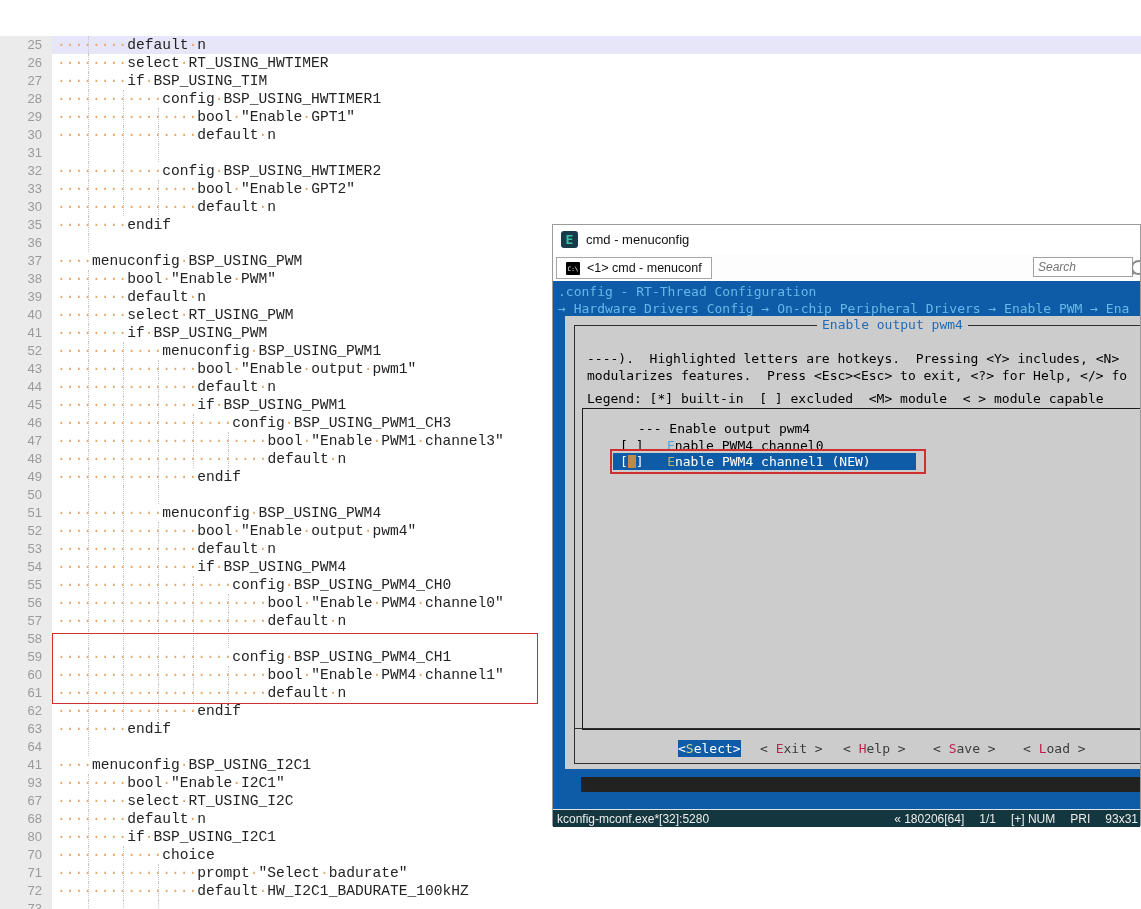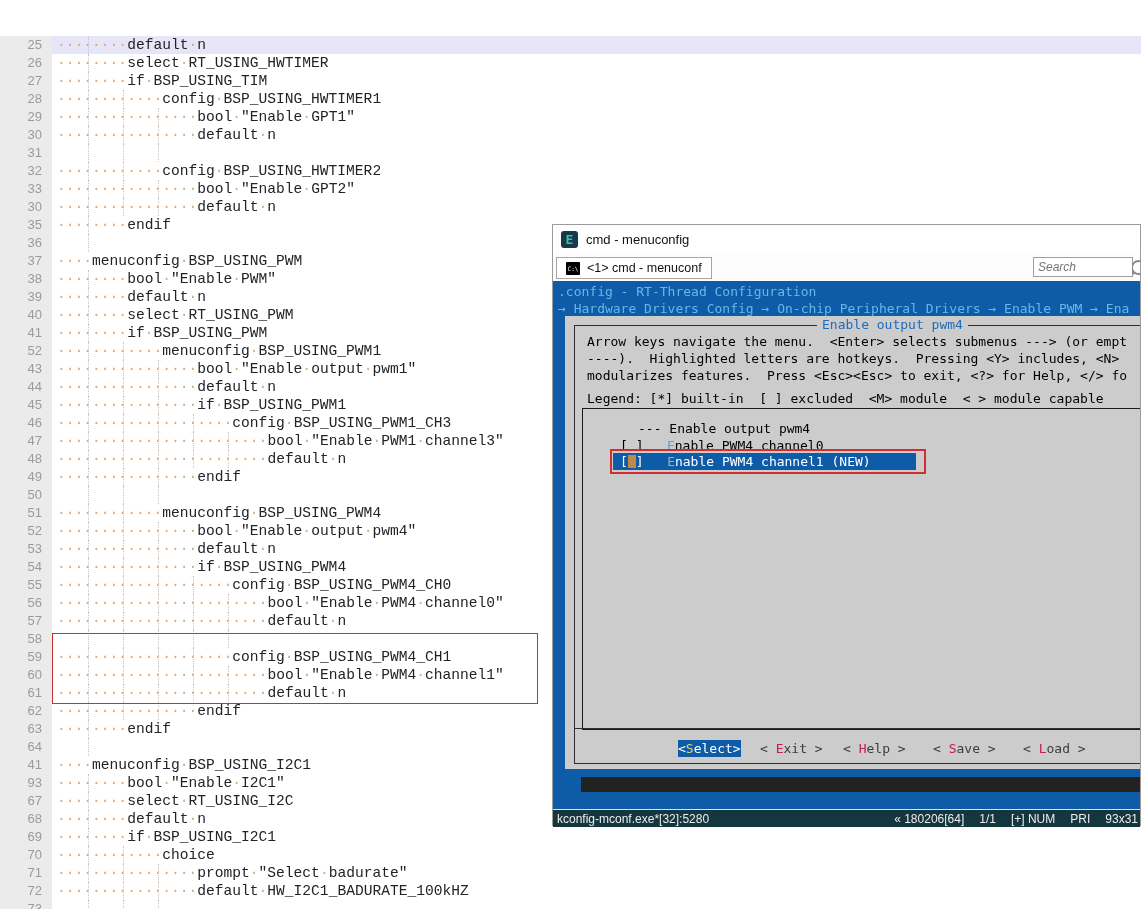--- a/index.html
+++ b/index.html
@@ -256,21 +256,21 @@
         </div>
         <div class="row">
           <span class="ln">67</span>
           <span class="codecell"><span class="ws">·</span><span class="ws">·</span><span class="ws">·</span><span class="ws">·</span><span class="ws">·</span><span class="ws">·</span><span class="ws">·</span><span class="ws">·</span>select<span class="ws">·</span>RT_USING_I2C<span class="g" style="left: 36.04px;"></span></span>
         </div>
         <div class="row">
           <span class="ln">68</span>
           <span class="codecell"><span class="ws">·</span><span class="ws">·</span><span class="ws">·</span><span class="ws">·</span><span class="ws">·</span><span class="ws">·</span><span class="ws">·</span><span class="ws">·</span>default<span class="ws">·</span>n<span class="g" style="left: 36.04px;"></span></span>
         </div>
         <div class="row">
-          <span class="ln">69</span>
+          <span class="ln">80</span>
           <span class="codecell"><span class="ws">·</span><span class="ws">·</span><span class="ws">·</span><span class="ws">·</span><span class="ws">·</span><span class="ws">·</span><span class="ws">·</span><span class="ws">·</span>if<span class="ws">·</span>BSP_USING_I2C1<span class="g" style="left: 36.04px;"></span></span>
         </div>
         <div class="row">
           <span class="ln">70</span>
           <span class="codecell"><span class="ws">·</span><span class="ws">·</span><span class="ws">·</span><span class="ws">·</span><span class="ws">·</span><span class="ws">·</span><span class="ws">·</span><span class="ws">·</span><span class="ws">·</span><span class="ws">·</span><span class="ws">·</span><span class="ws">·</span>choice<span class="g" style="left: 36.04px;"></span><span class="g" style="left: 71.08px;"></span></span>
         </div>
         <div class="row">
           <span class="ln">71</span>
           <span class="codecell"><span class="ws">·</span><span class="ws">·</span><span class="ws">·</span><span class="ws">·</span><span class="ws">·</span><span class="ws">·</span><span class="ws">·</span><span class="ws">·</span><span class="ws">·</span><span class="ws">·</span><span class="ws">·</span><span class="ws">·</span><span class="ws">·</span><span class="ws">·</span><span class="ws">·</span><span class="ws">·</span>prompt<span class="ws">·</span>"Select<span class="ws">·</span>badurate"<span class="g" style="left: 36.04px;"></span><span class="g" style="left: 71.08px;"></span><span class="g" style="left: 106.12px;"></span></span>
         </div>
@@ -312,21 +312,20 @@
       </div>
     </div>
 
     <div class="console">
       <div class="con-line" style="top:19px">→ Hardware Drivers Config → On-chip Peripheral Drivers → Enable PWM → Ena</div>
       <div class="con-line" style="top:2px">.config - RT-Thread Configuration</div>
 
       <div class="dialog">
         <div class="frame"></div>
         <div class="dlg-title">Enable output pwm4</div>
-        <div class="help-line" style="top:17px">Arrow keys navigate the menu.  &lt;Enter&gt; selects submenus ---&gt; (or empt</div>
         <div class="help-line" style="top:34px">----).  Highlighted letters are hotkeys.  Pressing &lt;Y&gt; includes, &lt;N&gt;</div>
         <div class="help-line" style="top:51px">modularizes features.  Press &lt;Esc&gt;&lt;Esc&gt; to exit, &lt;?&gt; for Help, &lt;/&gt; fo</div>
         <div class="help-line" style="top:74px">Legend: [*] built-in  [ ] excluded  &lt;M&gt; module  &lt; &gt; module capable</div>
 
         <div class="listbox"><div class="li" style="left: 55px; top: 11px;">--- Enable output pwm4</div><div class="li" style="left: 37px; top: 28px;">[ ]   <span class="hot-blue">E</span>nable PWM4 channel0</div><div class="selbar" style="top: 44px;"><span style="display:inline-block;width:7px"></span>[<span class="cursor-block"></span>]   <span class="hot-sel">E</span>nable PWM4 channel1 (NEW)</div></div>
 
         <div class="sep"></div>
         <div><div class="btn sel" style="left: 113px;">&lt;<span class="hot-yel">S</span>elect&gt;</div><div class="btn" style="left: 195px;">&lt; <span class="hot-red">E</span>xit &gt;</div><div class="btn" style="left: 278px;">&lt; <span class="hot-red">H</span>elp &gt;</div><div class="btn" style="left: 368px;">&lt; <span class="hot-red">S</span>ave &gt;</div><div class="btn" style="left: 458px;">&lt; <span class="hot-red">L</span>oad &gt;</div></div>
       </div>
 

